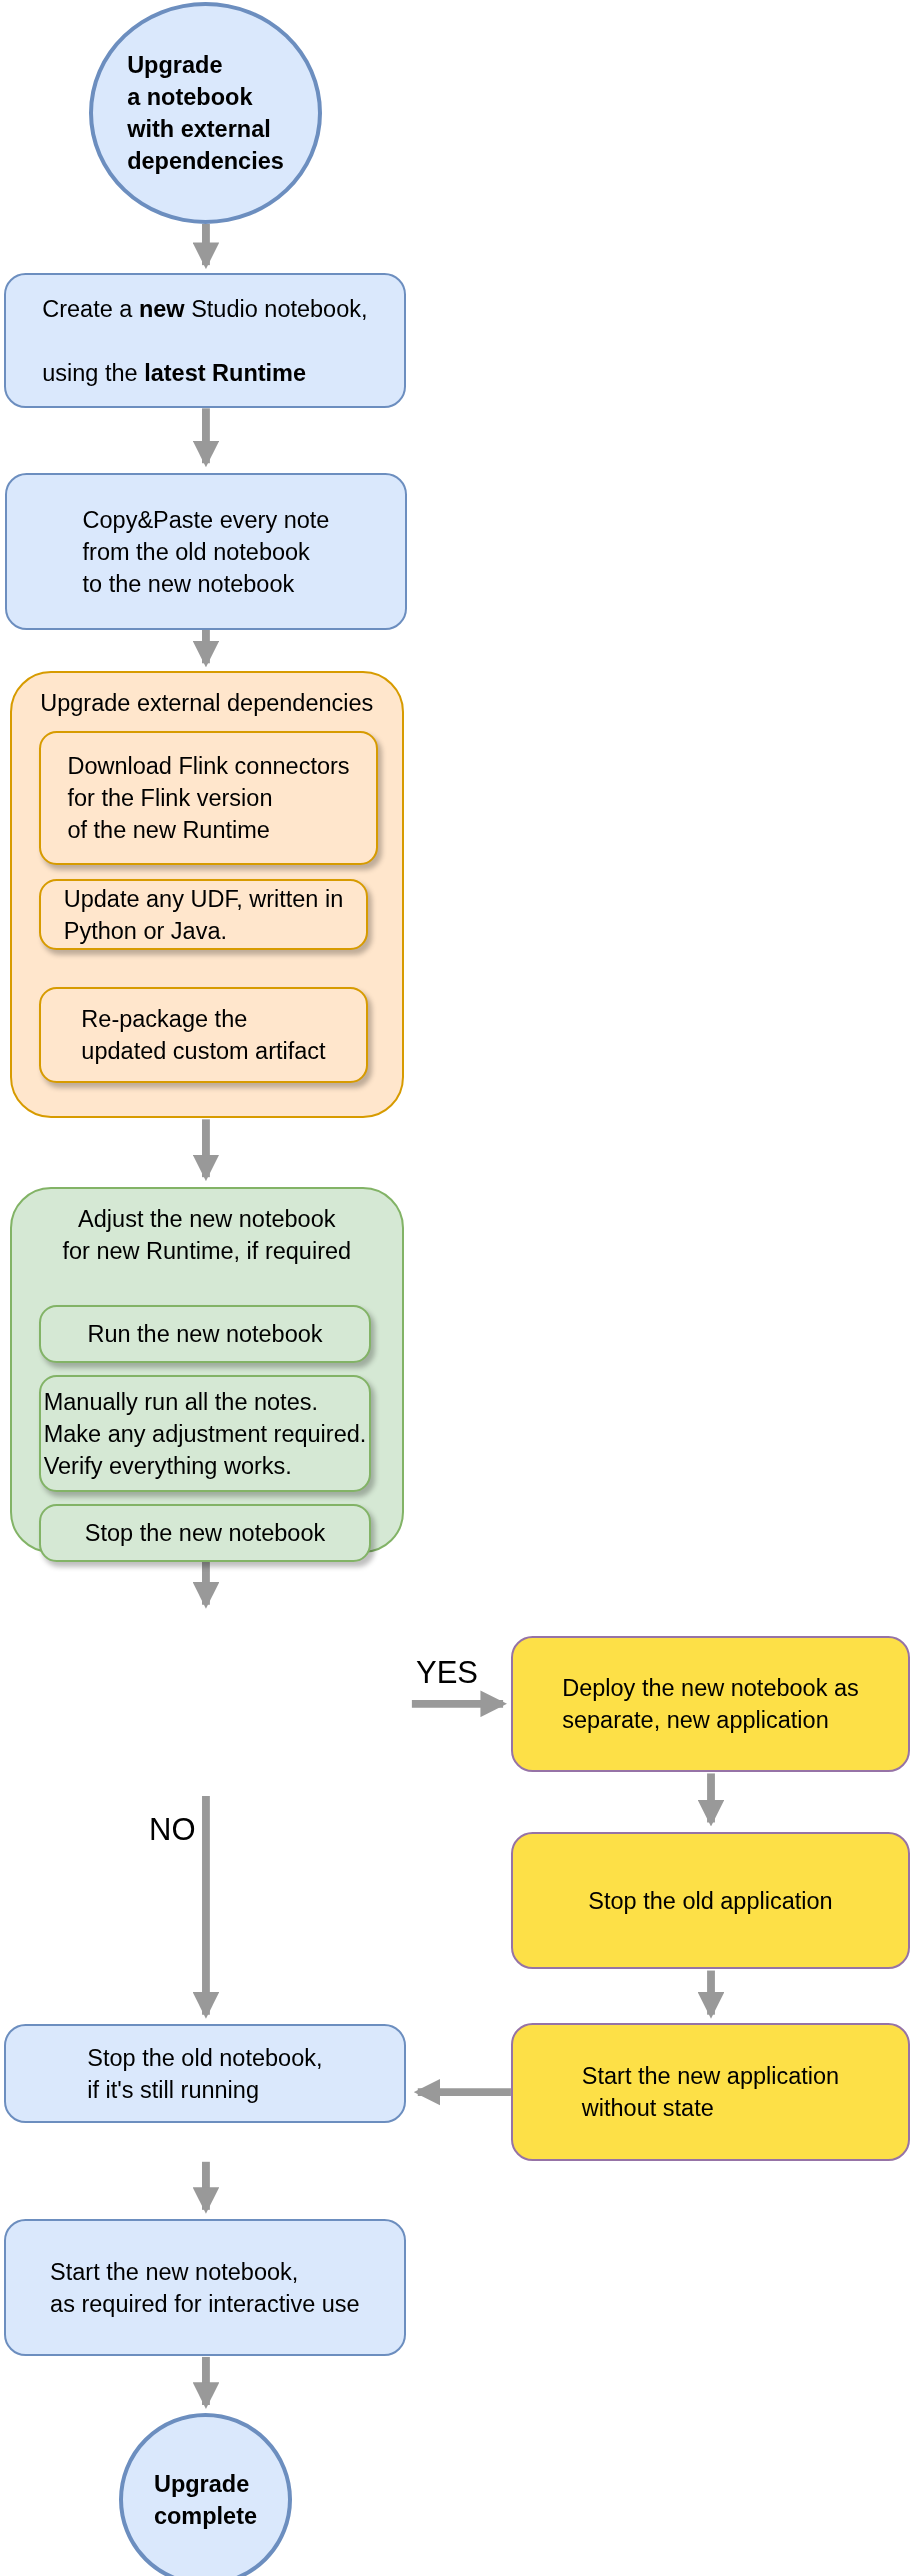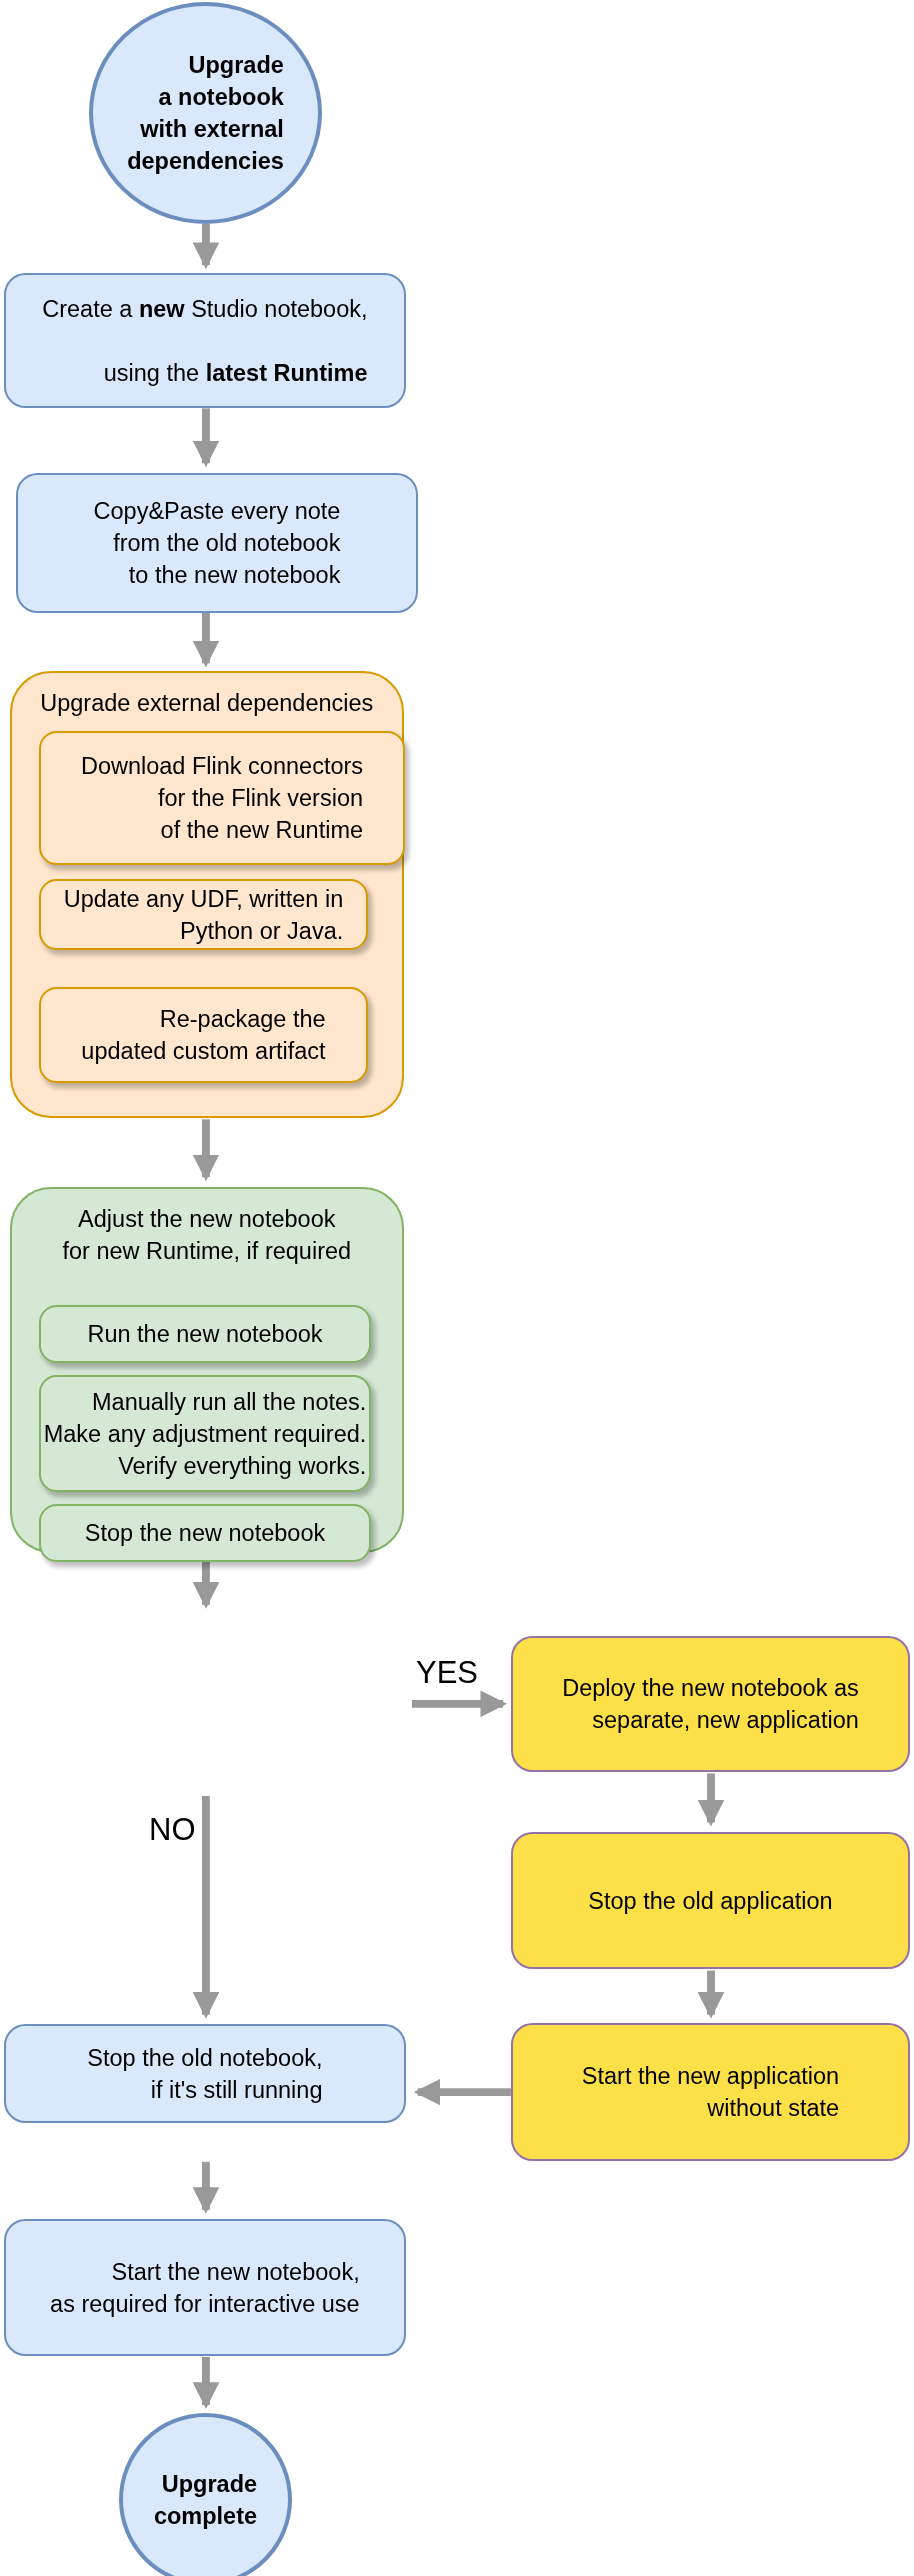--- a/index.html
+++ b/index.html
@@ -4,21 +4,21 @@
 <style>
   html,body { margin:0; padding:0; background:#ffffff; }
   .page {
     position:relative; width:914px; height:2576px;
     background:#ffffff; overflow:hidden;
     font-family:"Liberation Sans", sans-serif; color:#000;
   }
   .node {
     position:absolute; box-sizing:border-box;
     display:flex; align-items:center; justify-content:center;
-    text-align:right; white-space:pre-line;
+    text-align:left; white-space:pre-line;
     font-size:23.5px; line-height:32px;
   }
   .blue   { background:#dae8fc; border:2px solid #6c8ebf; border-radius:21.6px; }
   .purple { background:#fde047; border:2px solid #9673a6; border-radius:21.6px; }
   .group  { position:absolute; box-sizing:border-box; border-radius:41px; }
   .orange-group { background:#ffe6cc; border:2px solid #d79b00; }
   .green-group  { background:#d5e8d4; border:2px solid #82b366; }
   .group-title {
     position:absolute; left:0; right:0; top:13.7px;
     text-align:center; white-space:pre-line;
@@ -80,30 +80,30 @@
 dependencies</span>
   </div>
 
   <div class="node blue" style="left:3.9px; top:273px; width:402px; height:135px;">
     <div>
       <div><span>Create a </span><b>new</b><span> Studio notebook,</span></div>
       <div><span>using the </span><b>latest Runtime</b></div>
     </div>
   </div>
 
-  <div class="node blue" style="left:16px; top:473px; width:402px; height:140px;">
+  <div class="node blue" style="left:5px; top:473px; width:402px; height:157px;">
     <span>Copy&amp;Paste every note
 from the old notebook
 to the new notebook</span>
   </div>
 
   <div class="group orange-group" style="left:9.8px; top:671px; width:394px; height:447px;">
     <div class="group-title">Upgrade external dependencies</div>
   </div>
-  <div class="node sub orange-sub" style="left:39px; top:731px; width:366px; height:134px;">
+  <div class="node sub orange-sub" style="left:39px; top:731px; width:339px; height:134px;">
     <span>Download Flink connectors
 for the Flink version
 of the new Runtime</span>
   </div>
   <div class="node sub orange-sub" style="left:39px; top:879px; width:329px; height:71px;">
     <span>Update any UDF, written in
 Python or Java.</span>
   </div>
   <div class="node sub orange-sub" style="left:39px; top:987px; width:329px; height:96px;">
     <span>Re-package the

